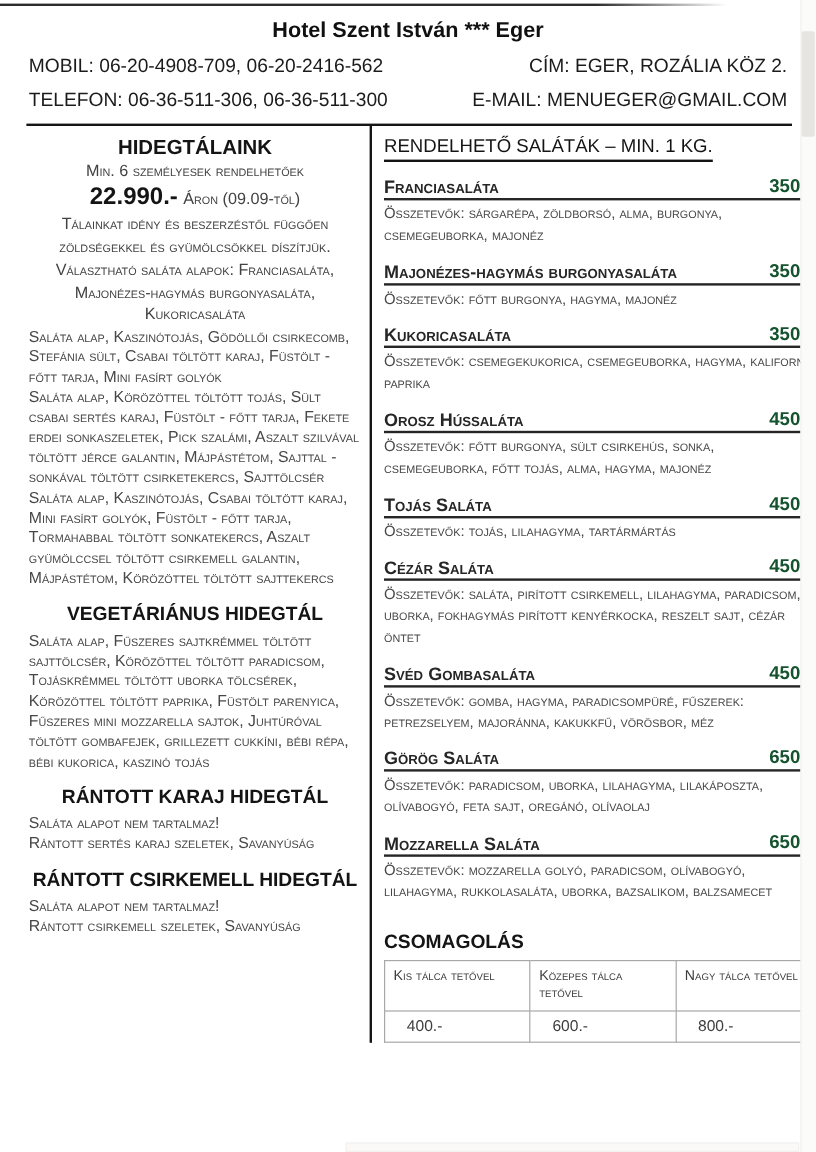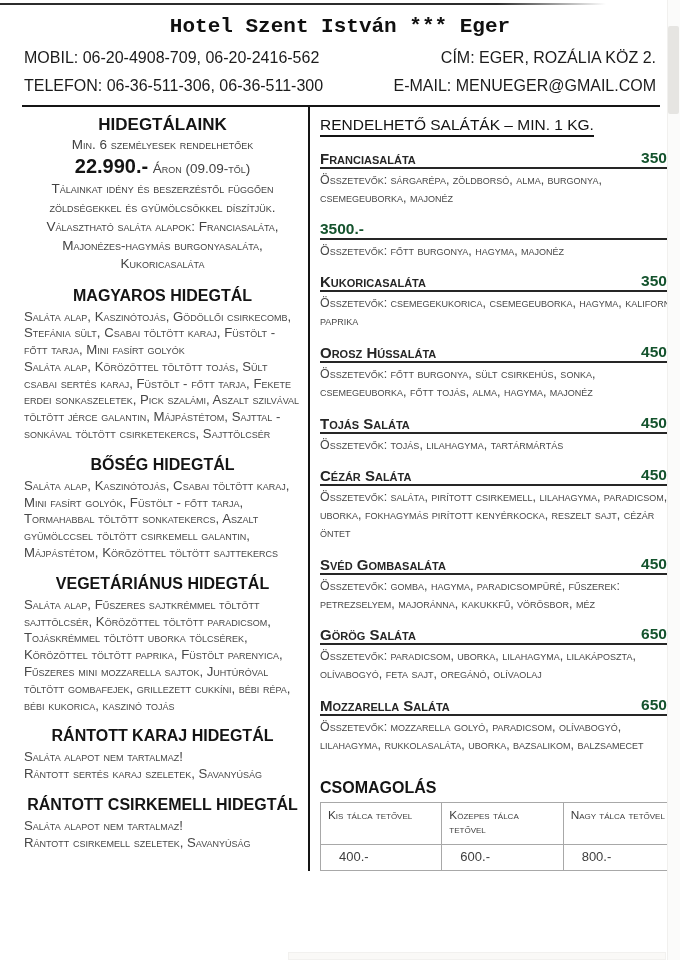--- a/index.html
+++ b/index.html
@@ -7,22 +7,22 @@
     width:680px; height:960px; background:#ffffff; overflow:hidden; position:relative;
     font-family:"Liberation Sans", sans-serif; color:#3d3d3d;
     -webkit-font-smoothing:antialiased;
   }
   .page { position:relative; width:680px; height:960px; background:#fff; }
 
   .top-streak { position:absolute; top:3px; left:0; width:606px; height:2px;
     background:linear-gradient(to right, #2c2c2c 82%, rgba(44,44,44,0)); }
 
   header { padding:15px 24px 0; }
-  .doc-title { font-size:21px; font-weight:bold; text-align:center; margin:0 0 11px;
-    color:#101010;font-family:Liberation Mono, monospace; }
+  .doc-title { font-size:18px; font-weight:bold; text-align:center; margin:0 0 11px;
+    color:#101010; }
   .contact-row { display:flex; justify-content:space-between; font-size:16px;
     color:#1b1b1b; margin-bottom:10px; }
 
   .columns { display:flex; margin:2px 20px 0 22px; border-top:2px solid #151515; }
   .col-left  { width:288px; flex:0 0 288px; border-right:2px solid #151515;
     padding:5px 7px 14px 2px; box-sizing:border-box; }
   .col-right { flex:1; padding:3px 0 0 10px; box-sizing:border-box; }
 
   .sc { font-variant:small-caps; }
 
@@ -90,30 +90,28 @@
         <div class="intro-sub sc">Min. 6 személyesek rendelhetőek</div>
         <div class="intro-price-row">
           <span class="intro-price">22.990.-</span>
           <span class="intro-price-suffix sc">Áron (09.09-től)</span>
         </div>
         <div class="intro-note sc">Tálainkat idény és beszerzéstől függően zöldségekkel és gyümölcsökkel díszítjük.</div>
         <div class="intro-note sc">Választható saláta alapok: Franciasaláta, Majonézes-hagymás burgonyasaláta, Kukoricasaláta</div>
       </div>
 
       <div class="section">
-        <div class="section-title">MAGYAROS HIDEGTÁL</div>
         <p class="dish-list sc">Saláta alap, Kaszinótojás, Gödöllői csirkecomb, Stefánia sült, Csabai töltött karaj, Füstölt - főtt tarja, Mini fasírt golyók</p>
       </div>
 
       <div class="section">
         <p class="dish-list sc">Saláta alap, Körözöttel töltött tojás, Sült csabai sertés karaj, Füstölt - főtt tarja, Fekete erdei sonkaszeletek, Pick szalámi, Aszalt szilvával töltött jérce galantin, Májpástétom, Sajttal - sonkával töltött csirketekercs, Sajttölcsér</p>
       </div>
 
       <div class="section">
-        <div class="section-title">BŐSÉG HIDEGTÁL</div>
         <p class="dish-list sc">Saláta alap, Kaszinótojás, Csabai töltött karaj, Mini fasírt golyók, Füstölt - főtt tarja, Tormahabbal töltött sonkatekercs, Aszalt gyümölccsel töltött csirkemell galantin, Májpástétom, Körözöttel töltött sajttekercs</p>
       </div>
 
       <div class="section">
         <div class="section-title">VEGETÁRIÁNUS HIDEGTÁL</div>
         <p class="dish-list sc">Saláta alap, Fűszeres sajtkrémmel töltött sajttölcsér, Körözöttel töltött paradicsom, Tojáskrémmel töltött uborka tölcsérek, Körözöttel töltött paprika, Füstölt parenyica, Fűszeres mini mozzarella sajtok, Juhtúróval töltött gombafejek, grillezett cukkíni, bébi répa, bébi kukorica, kaszinó tojás</p>
       </div>
 
       <div class="section">
         <div class="section-title">RÁNTOTT KARAJ HIDEGTÁL</div>
@@ -136,20 +134,21 @@
       <div class="salad">
         <div class="salad-row">
           <span class="salad-name sc">Franciasaláta</span>
           <span class="salad-price">3500.-</span>
         </div>
         <p class="salad-ing sc">Összetevők: sárgarépa, zöldborsó, alma, burgonya, csemegeuborka, majonéz</p>
       </div>
 
       <div class="salad">
         <div class="salad-row">
+          <span class="salad-name sc">Majonézes-hagymás burgonyasaláta</span>
           <span class="salad-price">3500.-</span>
         </div>
         <p class="salad-ing sc">Összetevők: főtt burgonya, hagyma, majonéz</p>
       </div>
 
       <div class="salad">
         <div class="salad-row">
           <span class="salad-name sc">Kukoricasaláta</span>
           <span class="salad-price">3500.-</span>
         </div>

